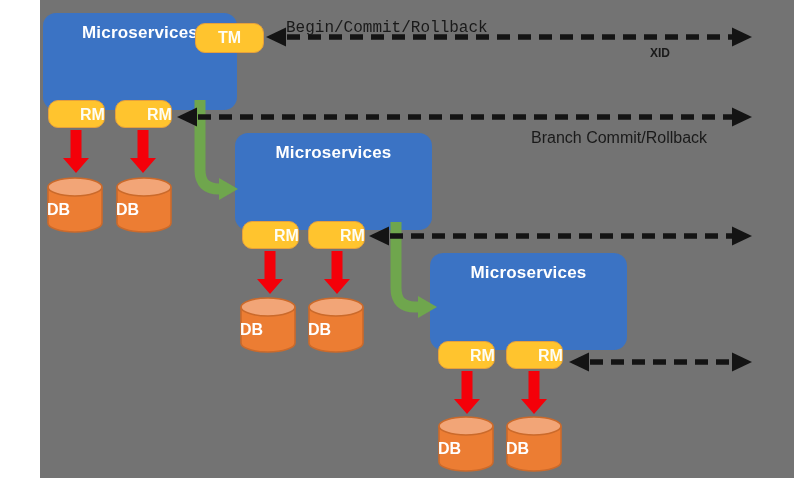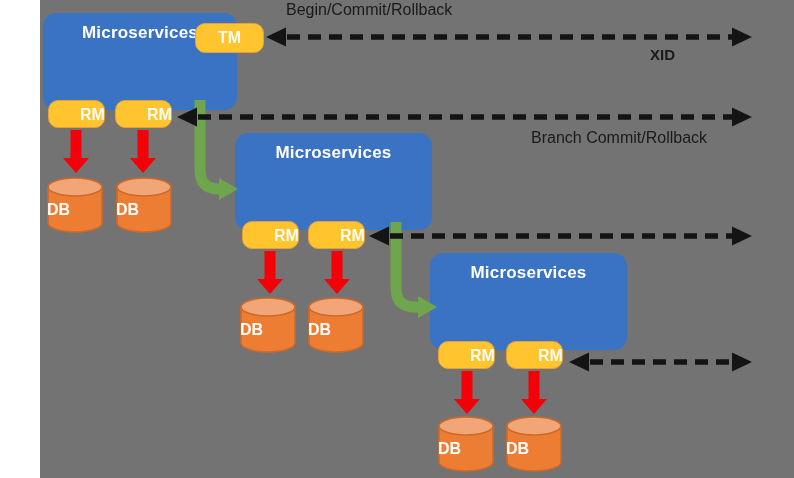--- a/index.html
+++ b/index.html
@@ -28,21 +28,21 @@
   }
   .db{position:absolute;width:56px;height:56px;z-index:2;}
   .db svg{display:block;}
   .db-label{
     position:absolute;left:0;right:0;top:24px;
     color:#ffffff;font-weight:bold;font-size:16px;
   }
   .edge-label{
     position:absolute;color:#1a1a1a;font-size:16px;white-space:nowrap;z-index:6;
   }
-  .edge-label.bold{font-weight:bold;font-size:15px;}
+  .edge-label.bold{font-weight:bold;font-size:12px;}
   #overlay{position:absolute;left:0;top:0;z-index:5;pointer-events:none;}
 </style>
 </head>
 <body>
 
 <div id="canvas">
 
   <div class="ms-box" style="left:3px;top:13px;width:194px;height:97px;">
     <span class="ms-title">Microservices</span>
   </div>
@@ -137,17 +137,17 @@
       <polygon points="712,37 692,27.5 692,46.5"></polygon>
       <polygon points="137,117 157,107.5 157,126.5"></polygon>
       <polygon points="712,117 692,107.5 692,126.5"></polygon>
       <polygon points="329,236 349,226.5 349,245.5"></polygon>
       <polygon points="712,236 692,226.5 692,245.5"></polygon>
       <polygon points="529,362 549,352.5 549,371.5"></polygon>
       <polygon points="712,362 692,352.5 692,371.5"></polygon>
     </g>
   </svg>
 
-  <div class="edge-label" style="left:246px;top:1px;">Begin/Commit/Rollback</div>
+  <div class="edge-label" style="left:246px;top:19px;font-family:Liberation Mono, monospace;">Begin/Commit/Rollback</div>
   <div class="edge-label bold" style="left:610px;top:46px;">XID</div>
   <div class="edge-label" style="left:491px;top:129px;">Branch Commit/Rollback</div>
 
 </div>
 
 </body></html>

